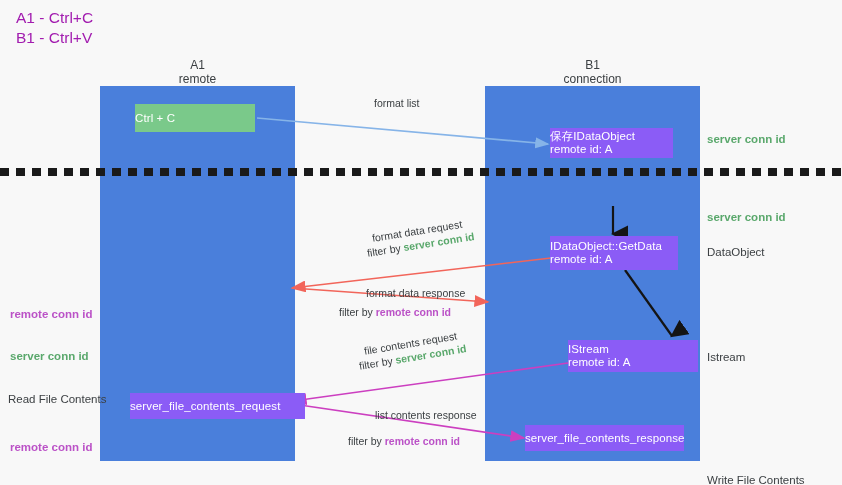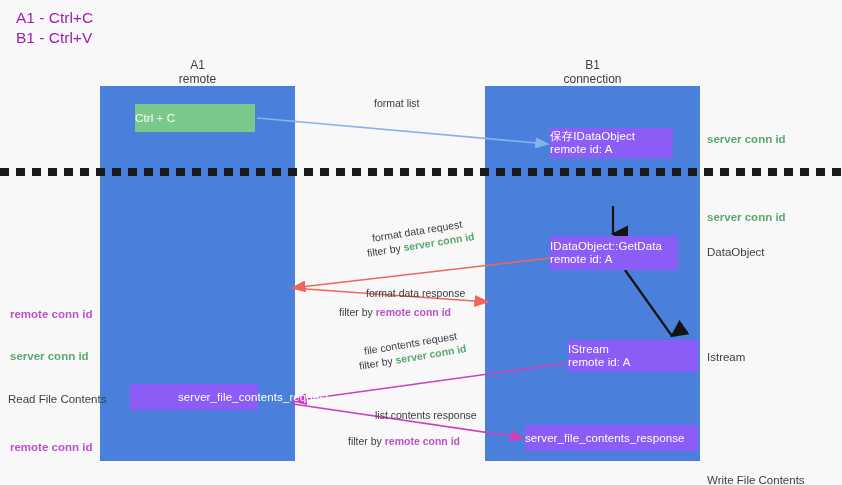--- a/index.html
+++ b/index.html
@@ -207,25 +207,25 @@
 
   <div class="abs plain-label" style="left:707px; top:350px;">Istream</div>
 
   <div class="abs plain-label" style="left:8px; top:392px;">Read File Contents</div>
 
   <div class="abs conn-stack" style="left:10px; top:412px;">
     <div class="conn-remote">remote conn id</div>
     <div class="conn-server">server conn id</div>
   </div>
 
-  <div class="abs box orange" style="left:130px; top:384px; width:128px; height:26px;padding-left:48px;">
+  <div class="abs box orange" style="left:130px; top:393px; width:175px; height:26px;">
     <span>server_file_contents_request</span>
   </div>
 
-  <div class="abs box orange" style="left:525px; top:425px; width:173px; height:26px;">
+  <div class="abs box orange" style="left:525px; top:425px; width:159px; height:26px;">
     <span>server_file_contents_response</span>
   </div>
 
   <div class="abs plain-label" style="left:707px; top:431px;margin-top:42px;">Write File Contents</div>
 
   <div class="abs edge-label" style="left:374px; top:96px;text-align:right;">format list</div>
 
   <div class="abs edge-label rot-up" style="left:371px; top:231px;">format data request</div>
   <div class="abs edge-label rot-up" style="left:366px; top:246px;">
     <span>filter by </span><span class="hl-green">server conn id</span>

